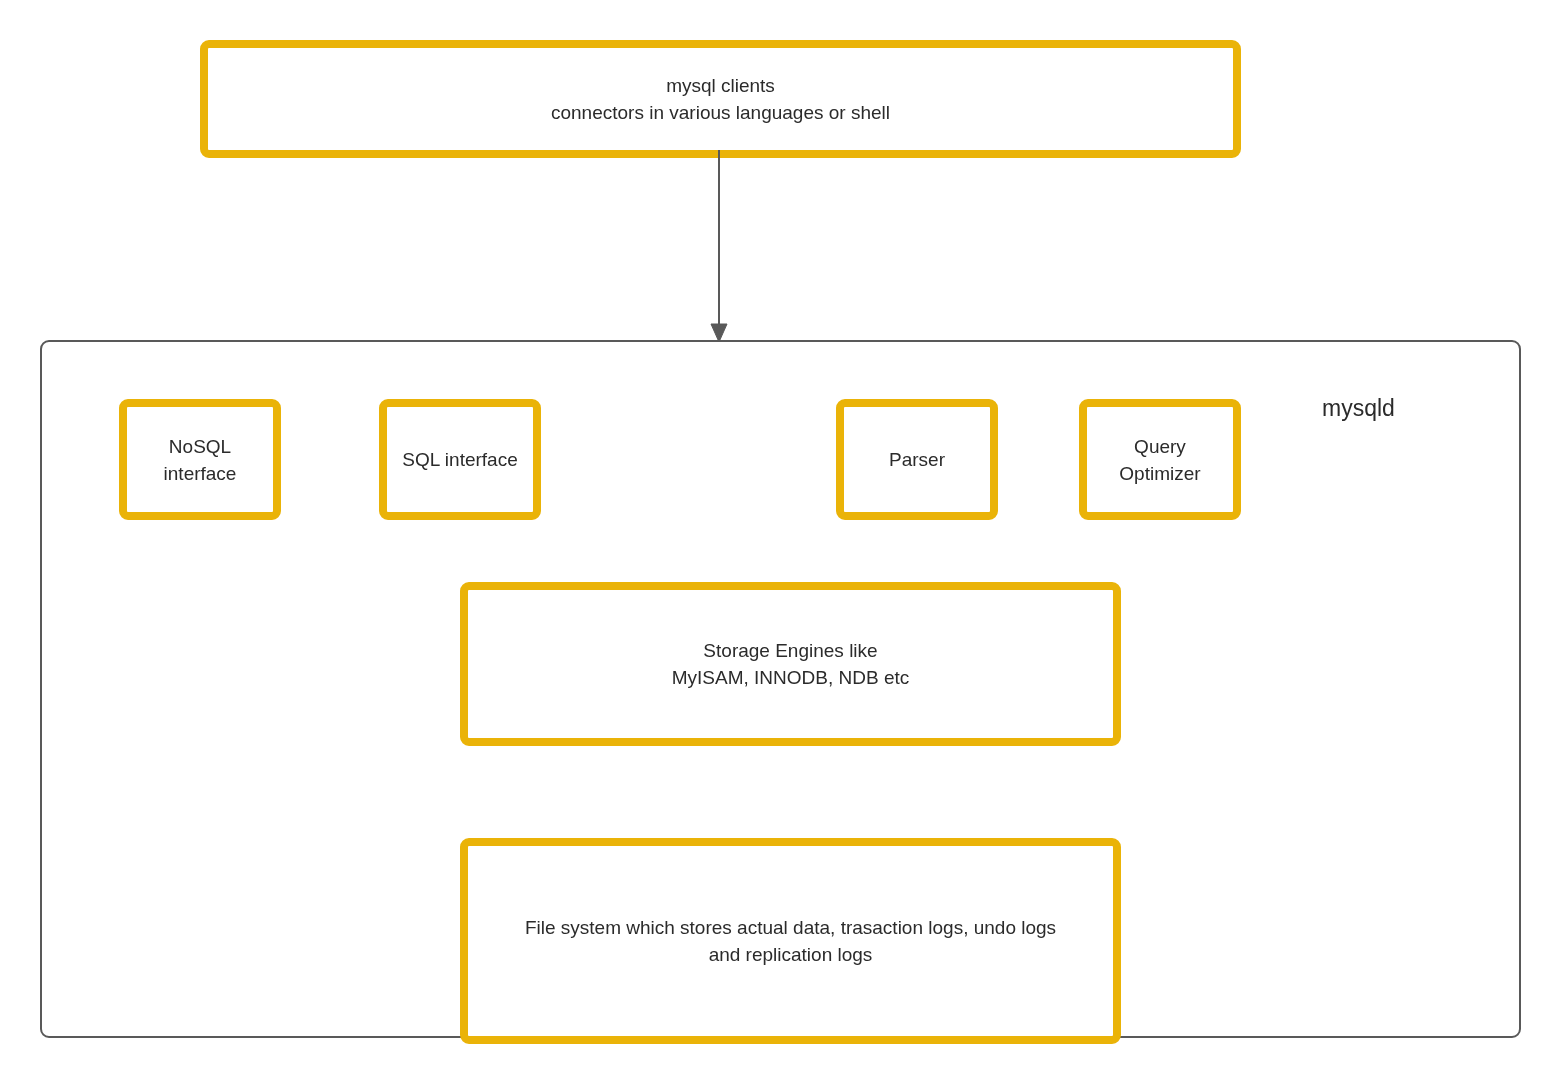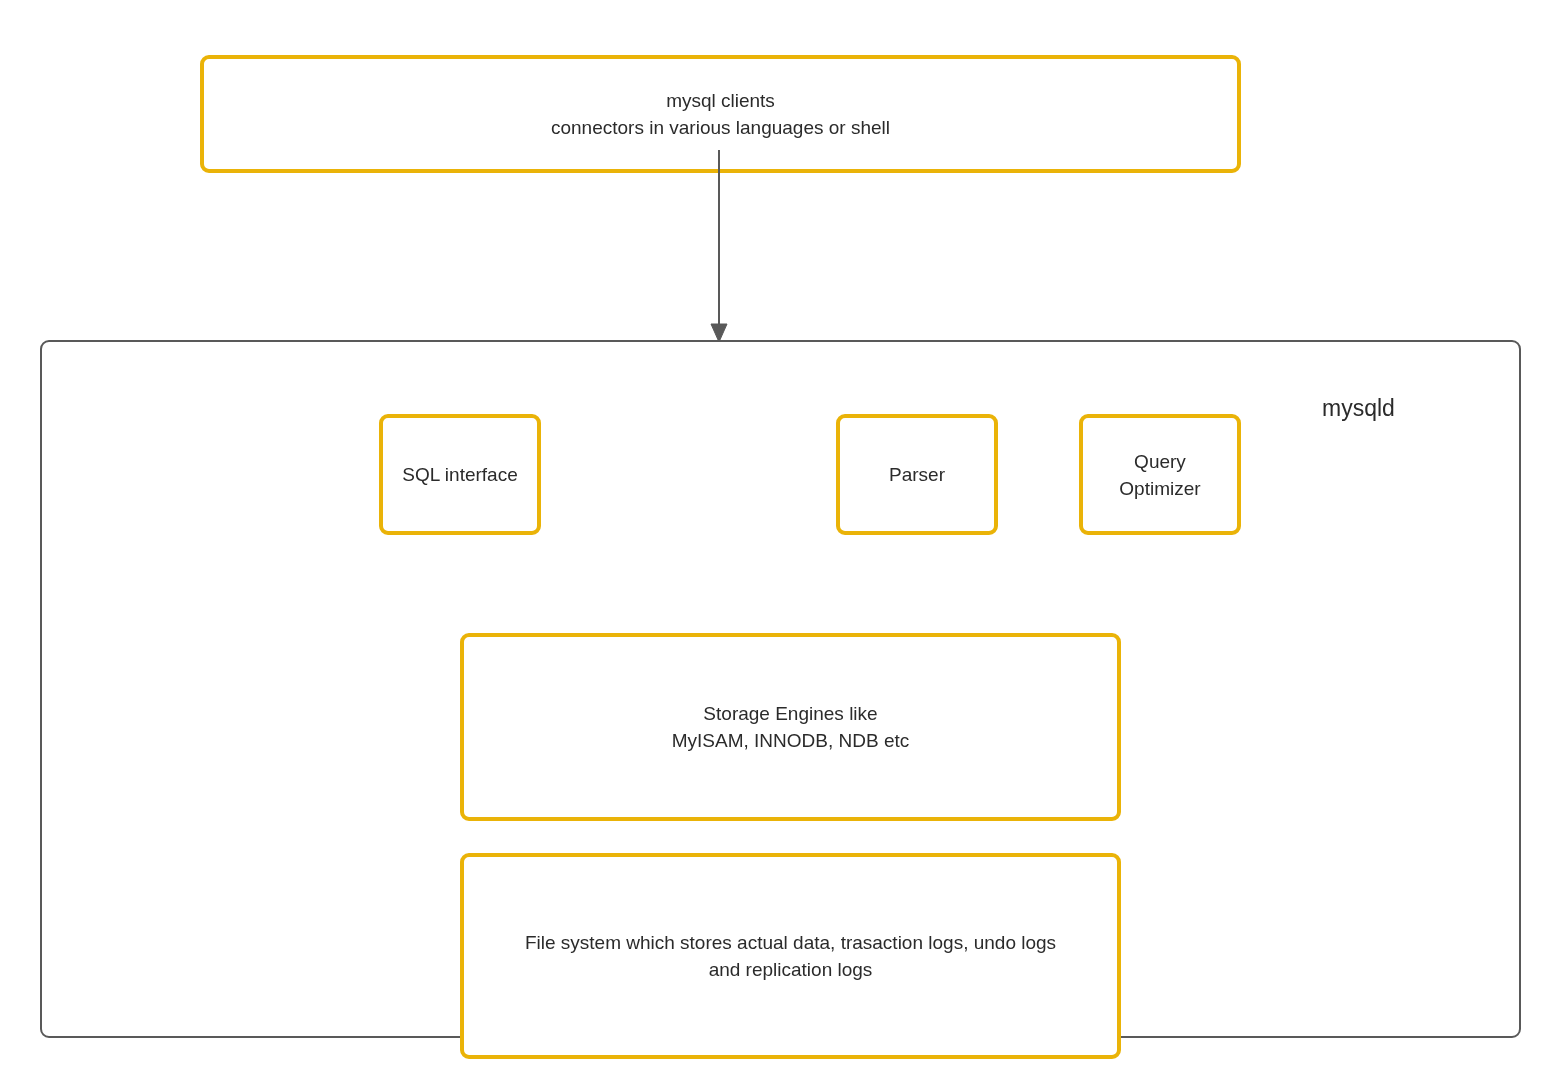--- a/index.html
+++ b/index.html
@@ -22,27 +22,26 @@
     top: 0;
     width: 1560px;
     height: 1080px;
   }
 
   
   .node {
     position: absolute;
     box-sizing: border-box;
     background: #ffffff;
-    border: 4px solid #eab308;
+    border: 8px solid #eab308;
     border-radius: 9px;
     display: flex;
     align-items: center;
     justify-content: center;
     text-align: center;
-    margin-top: 15px;
   }
   .node .node-label {
     font-size: 19px;
     line-height: 27px;
     color: #2b2b2b;
     white-space: pre-line;
     padding: 0 10px;
   }
 
   
@@ -83,23 +82,23 @@
   }
   #node-nosql-interface   { left: 119px; }
   #node-sql-interface     { left: 379px; }
   #node-caches-buffers    { left: 609px; }
   #node-parser            { left: 836px; }
   #node-query-optimizer   { left: 1079px; }
 
   
   #node-storage-engines {
     left: 460px;
-    top: 618px;
+    top: 582px;
     width: 661px;
-    height: 188px;
+    height: 164px;
   }
   #node-file-system {
     left: 460px;
     top: 838px;
     width: 661px;
     height: 206px;
   }
 
   
   #connector-arrow {
@@ -123,20 +122,24 @@
   </div>
 
   <svg id="connector-arrow" viewBox="0 0 130 200" width="130" height="200" xmlns="http://www.w3.org/2000/svg">
     <line x1="59" y1="0" x2="59" y2="182" stroke="#595959" stroke-width="2"></line>
     <polygon points="59,192 51,174 67,174" fill="#595959" stroke="#595959" stroke-width="1"></polygon>
   </svg>
 
   <div id="mysqld-container"></div>
   <div id="mysqld-label">mysqld</div>
 
+  <div class="node component-box" id="node-nosql-interface">
+    <div class="node-label">NoSQL
+interface</div>
+  </div>
 
   <div class="node component-box" id="node-sql-interface">
     <div class="node-label">SQL interface</div>
   </div>
 
 
   <div class="node component-box" id="node-parser">
     <div class="node-label">Parser</div>
   </div>
 

